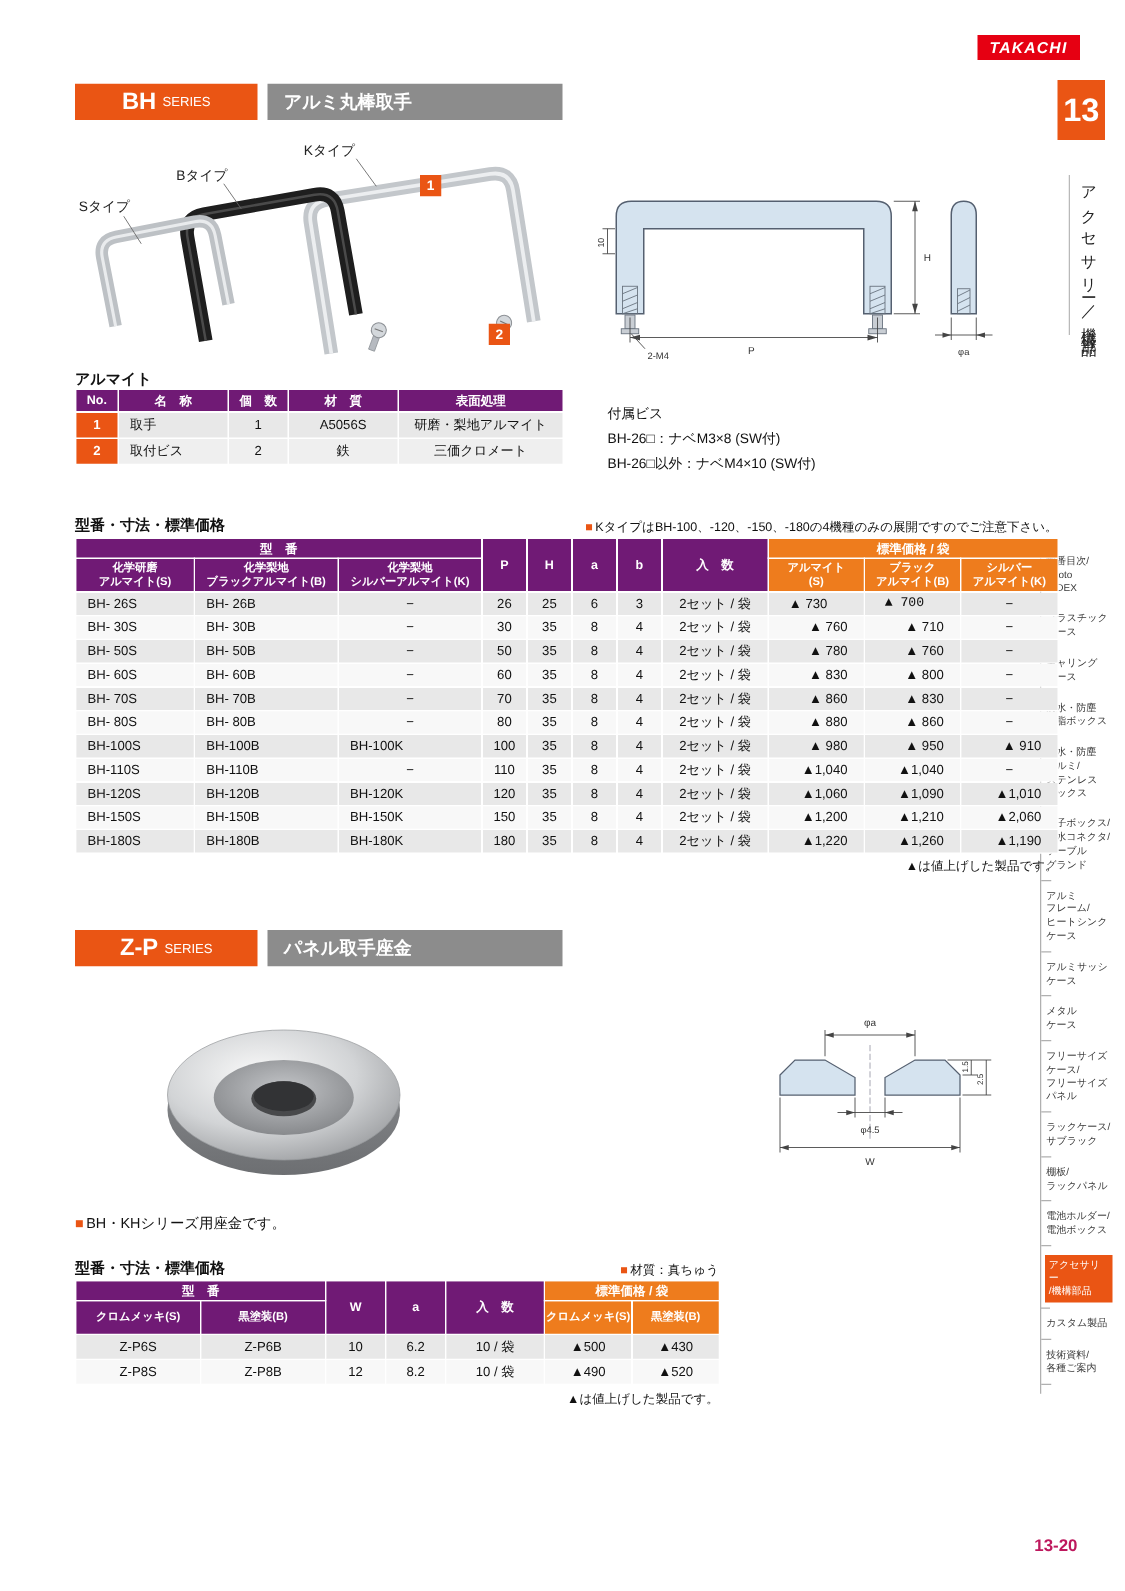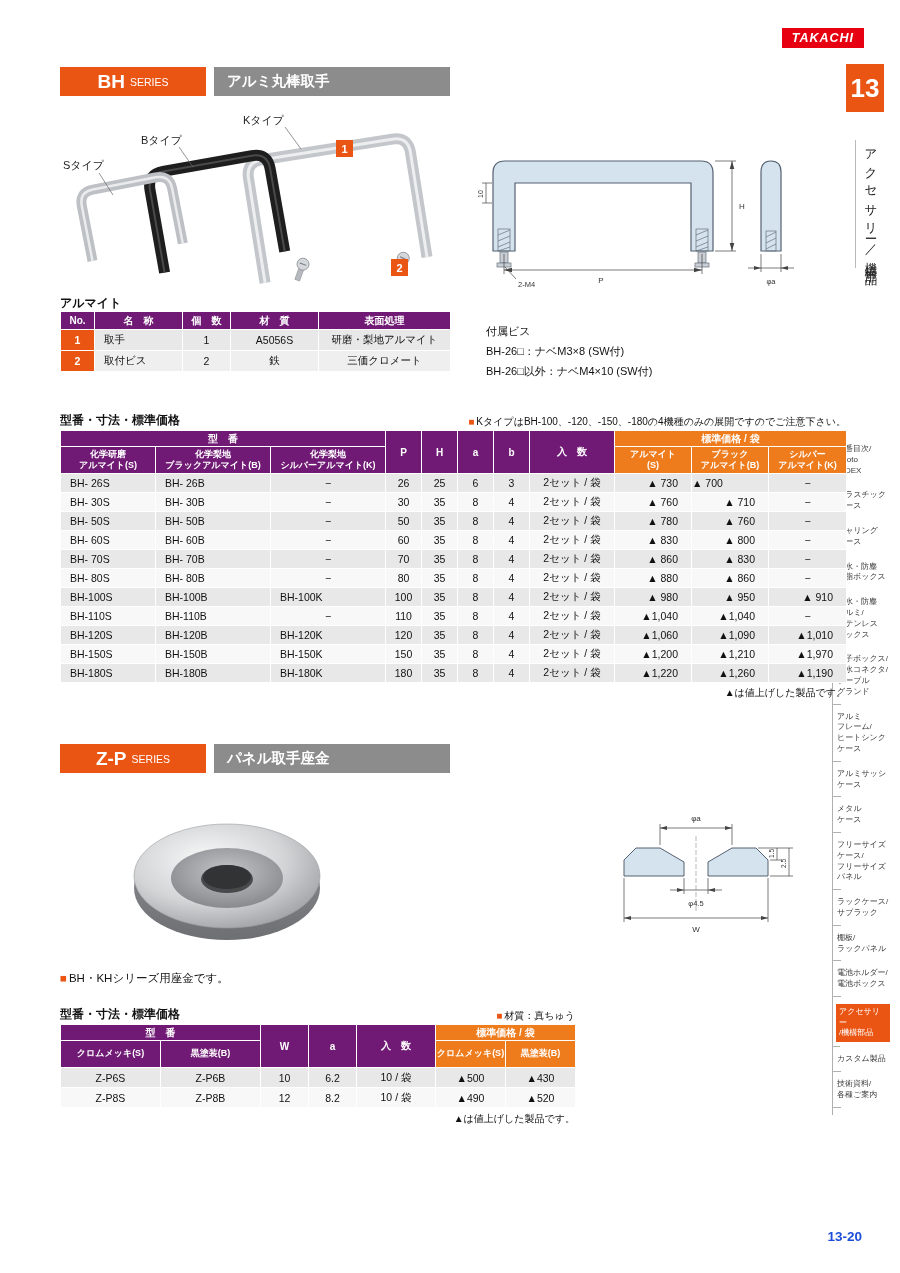--- a/index.html
+++ b/index.html
@@ -14,21 +14,21 @@
   
   .chapter-tab { position:absolute; top:64px; right:16px; width:38px; height:48px; background:#ea5514;
                  color:#fff; font-size:26px; font-weight:bold; display:flex; align-items:center; justify-content:center; }
   .side-title { position:absolute; top:140px; right:21px; writing-mode:vertical-rl; font-size:12.5px;
                 letter-spacing:4px; color:#222; border-left:1px solid #b9b9b9; padding-left:6px; }
   .cats { position:absolute; top:444px; right:10px; width:58px; border-left:1px solid #b0b0b0; padding-left:4px; }
   .cat  { position:relative; font-size:8px; line-height:1.35; color:#3a3a3a; white-space:pre-line;
           margin-bottom:12px; padding-bottom:2px; }
   .cat::after { content:""; position:absolute; left:-4px; bottom:-5px; width:8px; height:1px; background:#b0b0b0; }
   .cat.active { background:#ea5514; color:#fff; padding:3px 3px; margin-left:-1px; }
-  .pageno { position:absolute; top:1229px; right:38px; font-size:13.5px; font-weight:bold; color:#1d4ed8;text-align:center; }
+  .pageno { position:absolute; top:1229px; right:38px; font-size:13.5px; font-weight:bold; color:#be185d;text-align:center; }
 
   
   .series { position:absolute; display:flex; height:29px; }
   .series-bh { left:60px; top:67px; }
   .series-zp { left:60px; top:744px; }
   .series-badge { width:146px; background:#ea5514; color:#fff; display:flex; align-items:center; justify-content:center; gap:5px; }
   .series-badge .code { font-size:19px; font-weight:bold; }
   .series-badge .suffix { font-size:10.5px; }
   .series-title { width:236px; background:#8c8c8c; color:#fff; font-size:14.5px; font-weight:bold;
                   display:flex; align-items:center; padding-left:13px; margin-left:8px; }
@@ -345,22 +345,22 @@
     <tbody>
         <tr>
           <td style="text-align: left; padding-left: 9px;">BH- 26S</td>
           <td style="text-align: left; padding-left: 9px;">BH- 26B</td>
           <td style="text-align: center;">−</td>
           <td style="text-align: center;">26</td>
           <td style="text-align: center;">25</td>
           <td style="text-align: center;">6</td>
           <td style="text-align: center;">3</td>
           <td style="text-align: center;">2セット / 袋</td>
-          <td style="text-align: right; padding-right: 13px;">▲ 730</td>
-          <td style="text-align: left; padding-right: 13px;">▲ 700</td>
+          <td style="padding-right: 13px;">▲ 730</td>
+          <td style="text-align: center; padding-right: 13px; font-family: Liberation Mono, monospace;">▲ 700</td>
           <td style="text-align: center;">−</td>
         </tr>
         <tr>
           <td style="text-align: left; padding-left: 9px;">BH- 30S</td>
           <td style="text-align: left; padding-left: 9px;">BH- 30B</td>
           <td style="text-align: center;">−</td>
           <td style="text-align: center;">30</td>
           <td style="text-align: center;">35</td>
           <td style="text-align: center;">8</td>
           <td style="text-align: center;">4</td>
@@ -464,21 +464,21 @@
           <td style="text-align: left; padding-left: 9px;">BH-150S</td>
           <td style="text-align: left; padding-left: 9px;">BH-150B</td>
           <td style="text-align: left; padding-left: 9px;">BH-150K</td>
           <td style="text-align: center;">150</td>
           <td style="text-align: center;">35</td>
           <td style="text-align: center;">8</td>
           <td style="text-align: center;">4</td>
           <td style="text-align: center;">2セット / 袋</td>
           <td style="text-align: right; padding-right: 13px;">▲1,200</td>
           <td style="text-align: right; padding-right: 13px;">▲1,210</td>
-          <td style="text-align: right; padding-right: 13px;">▲1,970</td>
+          <td style="text-align: right; padding-right: 13px;">▲2,060</td>
         </tr>
         <tr>
           <td style="text-align: left; padding-left: 9px;">BH-180S</td>
           <td style="text-align: left; padding-left: 9px;">BH-180B</td>
           <td style="text-align: left; padding-left: 9px;">BH-180K</td>
           <td style="text-align: center;">180</td>
           <td style="text-align: center;">35</td>
           <td style="text-align: center;">8</td>
           <td style="text-align: center;">4</td>
           <td style="text-align: center;">2セット / 袋</td>

